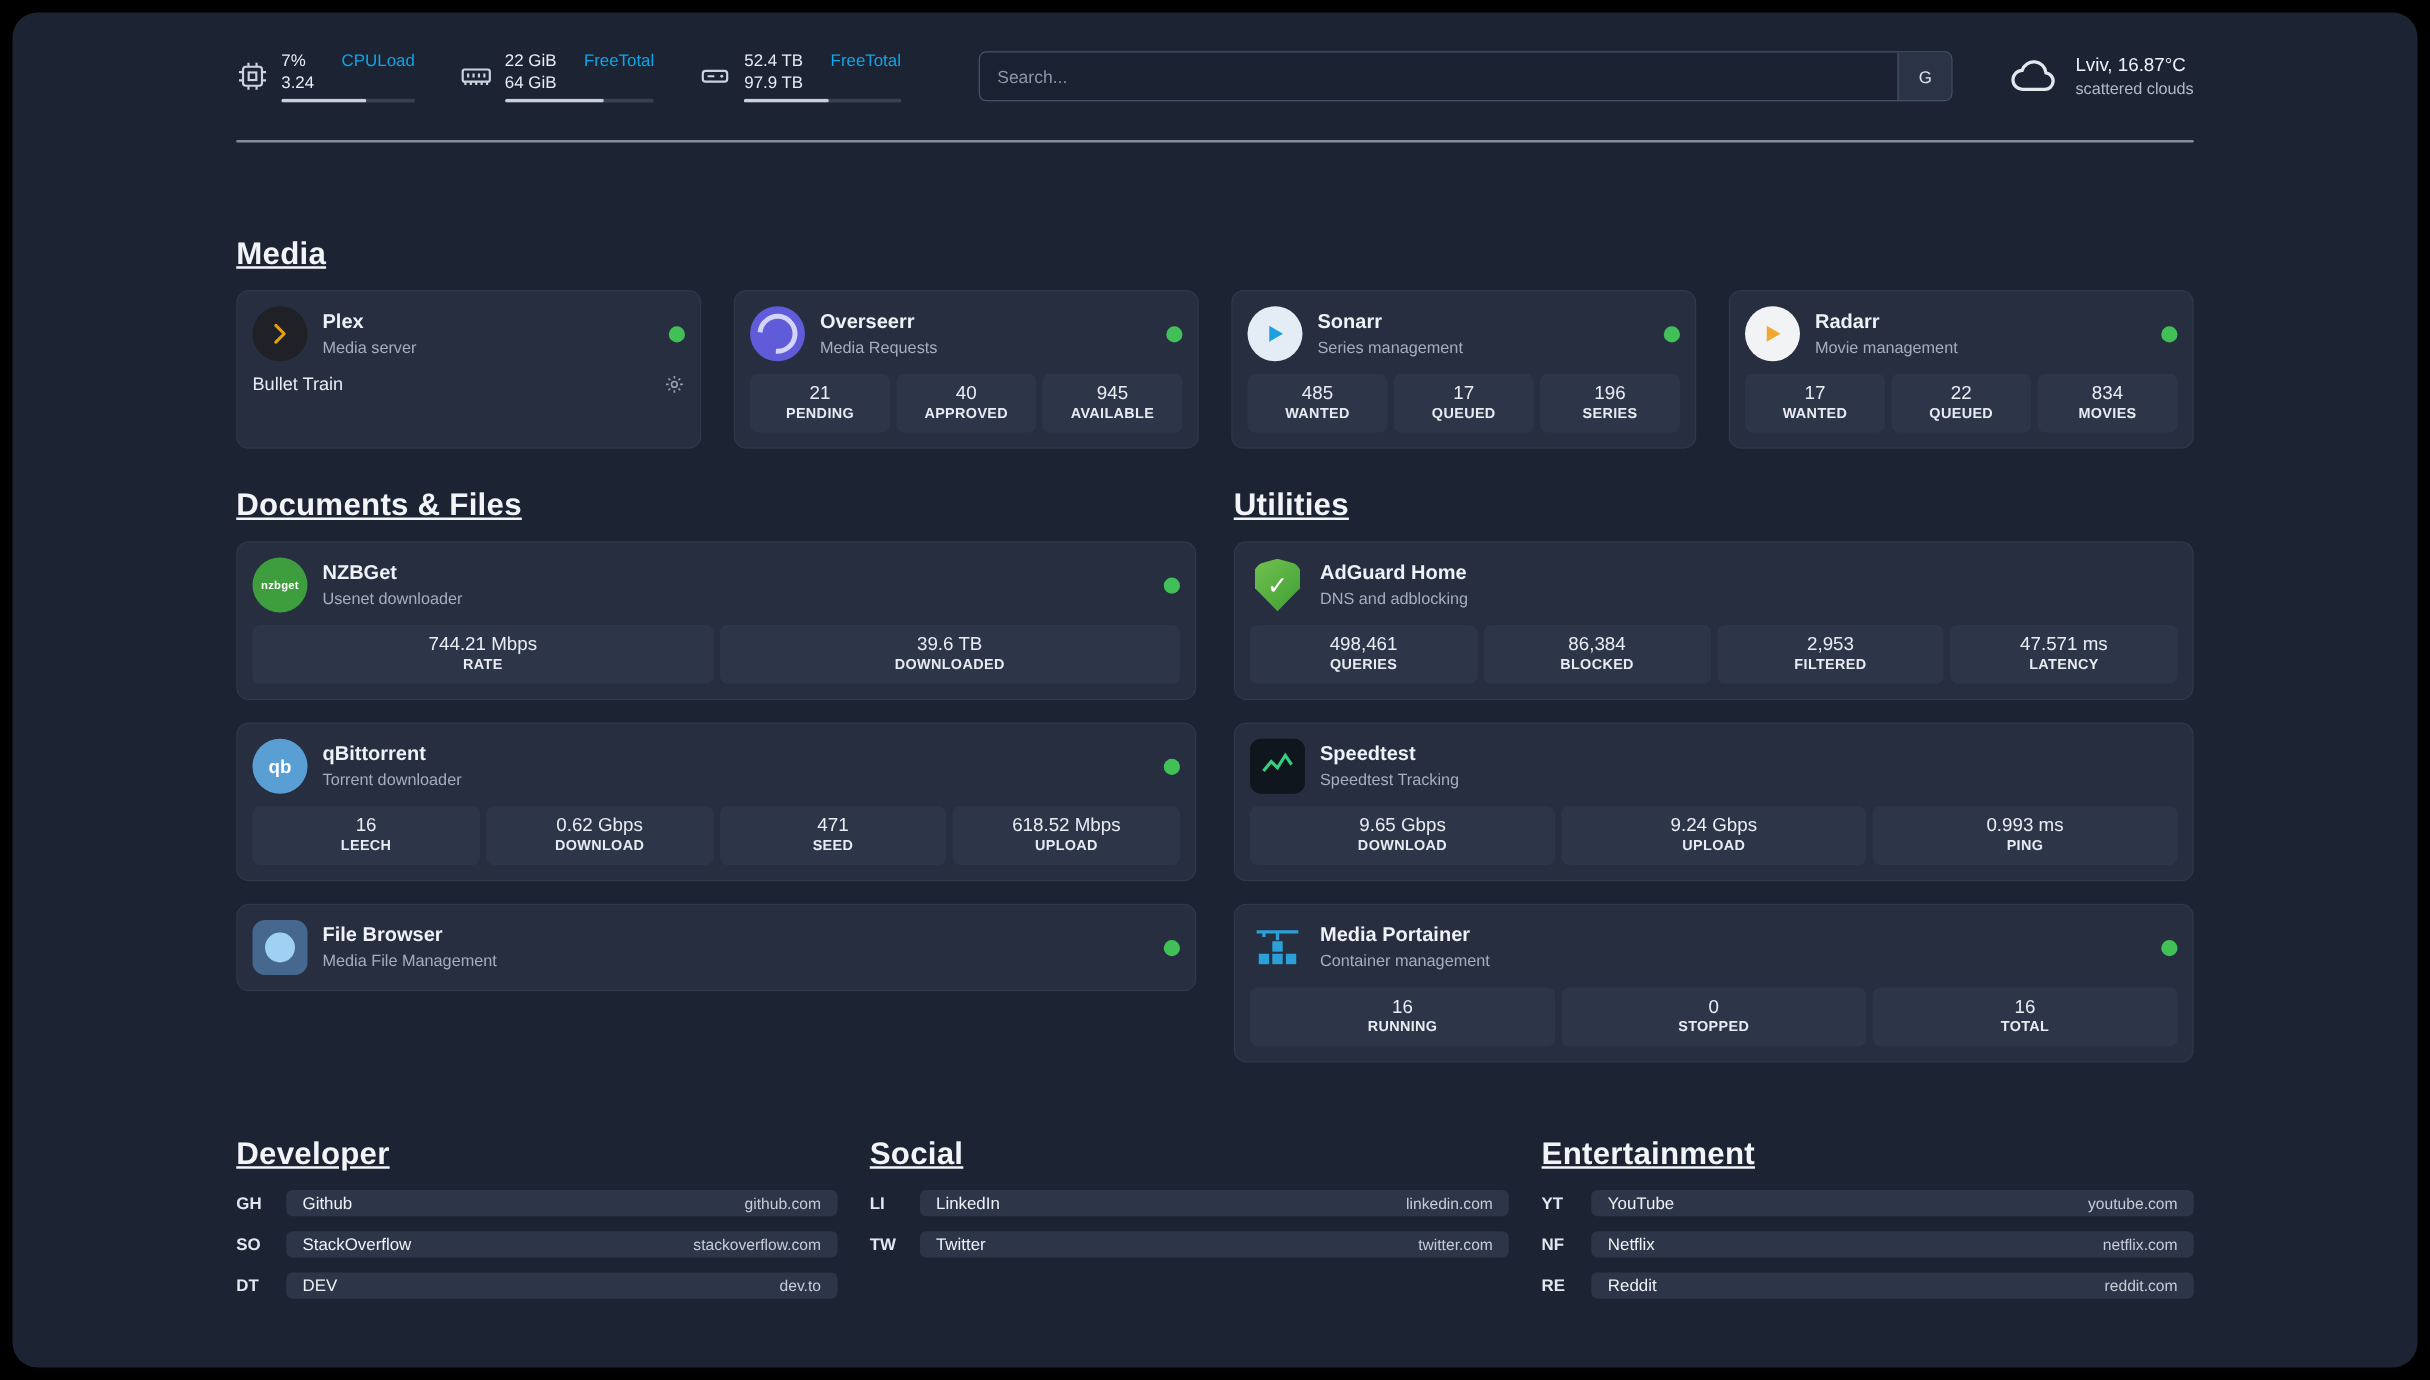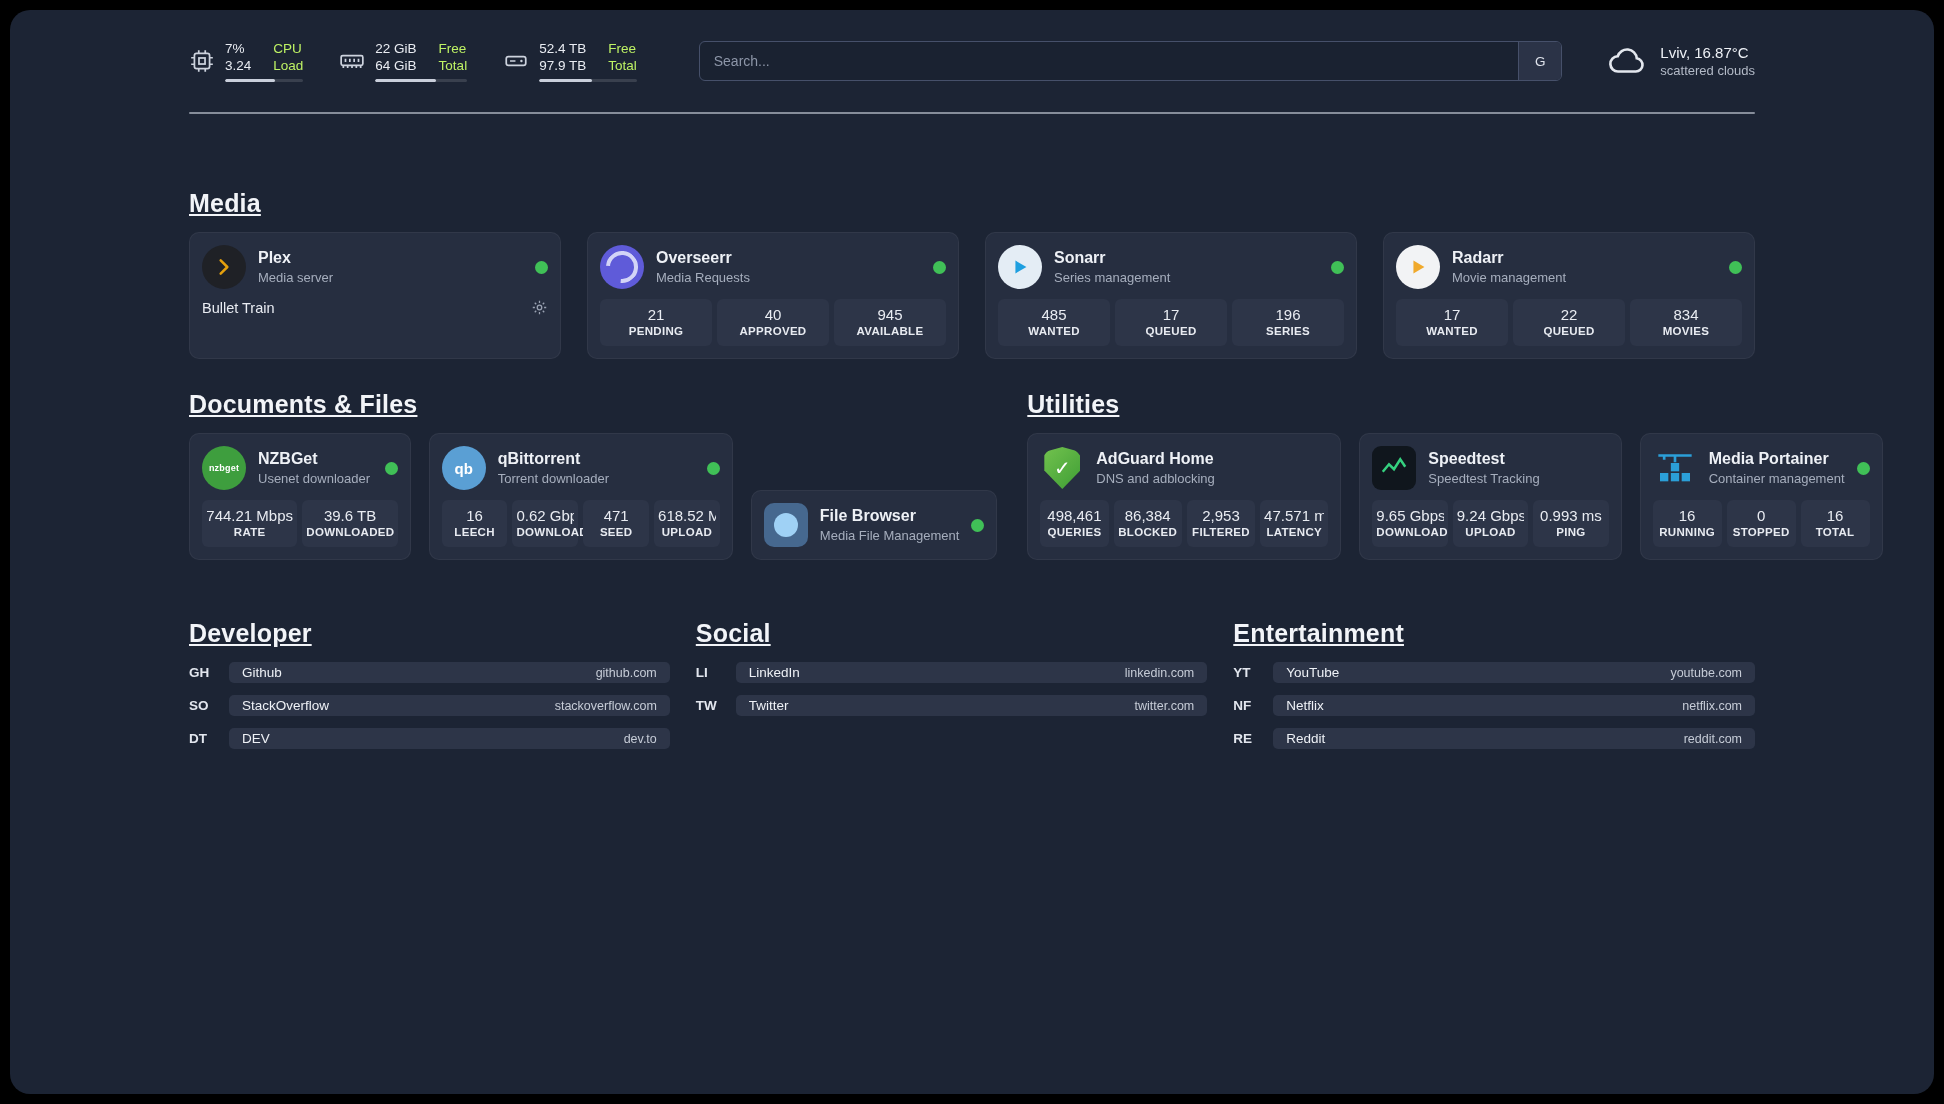--- a/index.html
+++ b/index.html
@@ -7,42 +7,42 @@
   .frame{position:absolute;inset:10px;background:#1c2434;border-radius:20px;overflow:hidden;}
   .container{width:1566px;margin:0 auto;}
 
   
   .topbar{display:flex;align-items:center;margin-top:30px;}
   .sys-widget{display:flex;align-items:center;gap:10px;margin-right:36px;}
   .sys-icon{color:#cdd3de;display:flex;}
   .sys-text{display:flex;flex-direction:column;}
   .sys-row{display:flex;gap:22px;font-size:13.5px;line-height:17px;}
   .sys-vals{color:#e9ecf2;display:flex;flex-direction:column;}
-  .sys-labels{color:#bef264;display:flex;flex-direction:column;}
+  .sys-labels{color:#0ea5e9;display:flex;}
   .sys-bar{margin-top:5px;height:3px;width:100%;background:rgba(255,255,255,.13);border-radius:2px;overflow:hidden;}
   .sys-fill{height:100%;background:#c9cfdb;border-radius:2px;}
   .search-wrap{flex:1;display:flex;height:38px;margin:0 44px 0 26px;background:#1a2231;
     border:1px solid #46506a;border-radius:6px;overflow:hidden;}
   .search-input{flex:1;background:transparent;border:none;outline:none;color:#dfe3ec;
     font-size:14px;padding:0 14px;font-family:inherit;}
   .search-input::placeholder{color:#8d96a8;}
   .search-engine{width:42px;display:flex;align-items:center;justify-content:center;background:#2b3347;
     border-left:1px solid #46506a;color:#dfe3ec;font-size:13.5px;cursor:pointer;}
   .weather{display:flex;align-items:center;gap:12px;}
   .weather-icon{color:#e3e7ee;display:flex;}
   .weather-loc{font-size:15px;color:#eef1f6;line-height:19px;}
   .weather-cond{font-size:13px;color:#b3bac7;line-height:17px;}
   .divider{margin-top:30px;height:2px;background:rgba(222,228,238,.55);border-radius:1px;}
 
   
   .section-title{font-size:25px;line-height:34px;font-weight:600;color:#f2f4f8;margin:0 0 12px;letter-spacing:.2px;text-decoration:underline;}
   .section-media{margin-top:72px;}
   .media-grid{display:grid;grid-template-columns:repeat(4,1fr);gap:26px;}
   .mid-grid{display:grid;grid-template-columns:1fr 1fr;gap:30px;margin-top:28px;align-items:start;}
-  .col-cards{display:flex;flex-direction:row;gap:18px;align-items:flex-end;}
+  .col-cards{display:flex;flex-direction:column;gap:18px;}
 
   
   .card{background:#262e40;border:1px solid rgba(255,255,255,.05);border-radius:10px;padding:12px;box-sizing:border-box;}
   .card-header{display:flex;align-items:center;gap:12px;cursor:pointer;}
   .app-icon{width:44px;height:44px;border-radius:50%;flex:none;display:flex;align-items:center;justify-content:center;position:relative;overflow:hidden;}
   .app-meta{display:flex;flex-direction:column;gap:2px;min-width:0;}
   .app-name{font-size:16px;font-weight:600;color:#eef1f6;line-height:20px;white-space:nowrap;}
   .app-sub{font-size:13px;color:#a6aebd;line-height:16px;white-space:nowrap;}
   .dot{width:13px;height:13px;border-radius:50%;background:#40c057;margin-left:auto;flex:none;}
   .stats{display:flex;gap:5px;margin-top:10px;}

